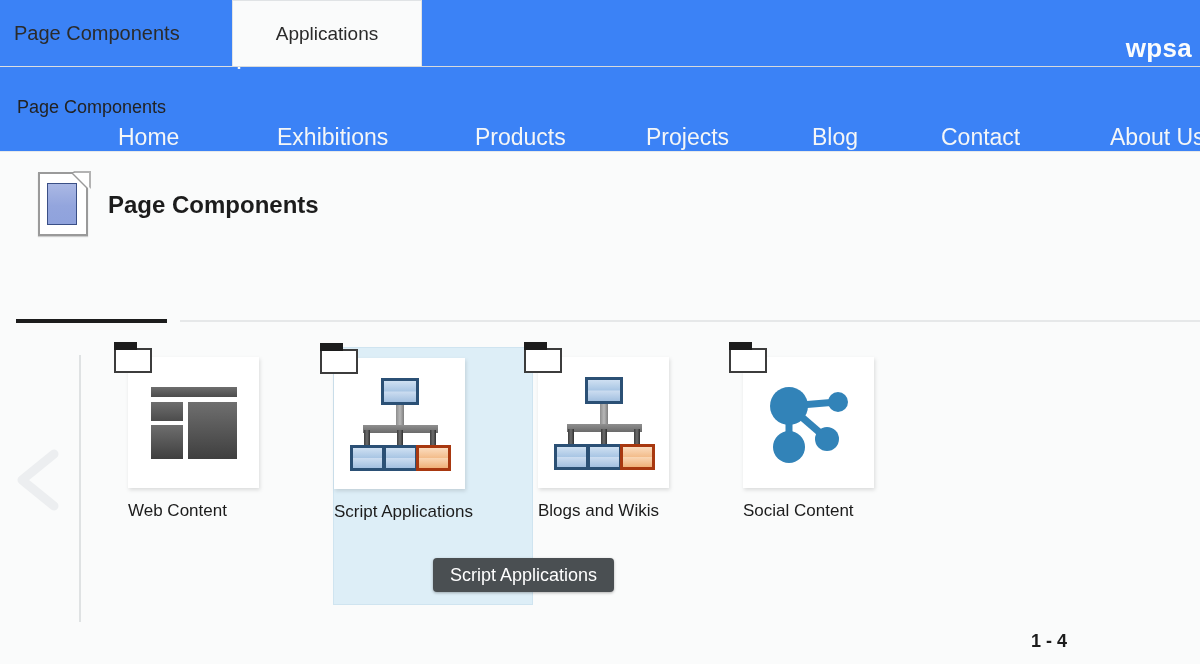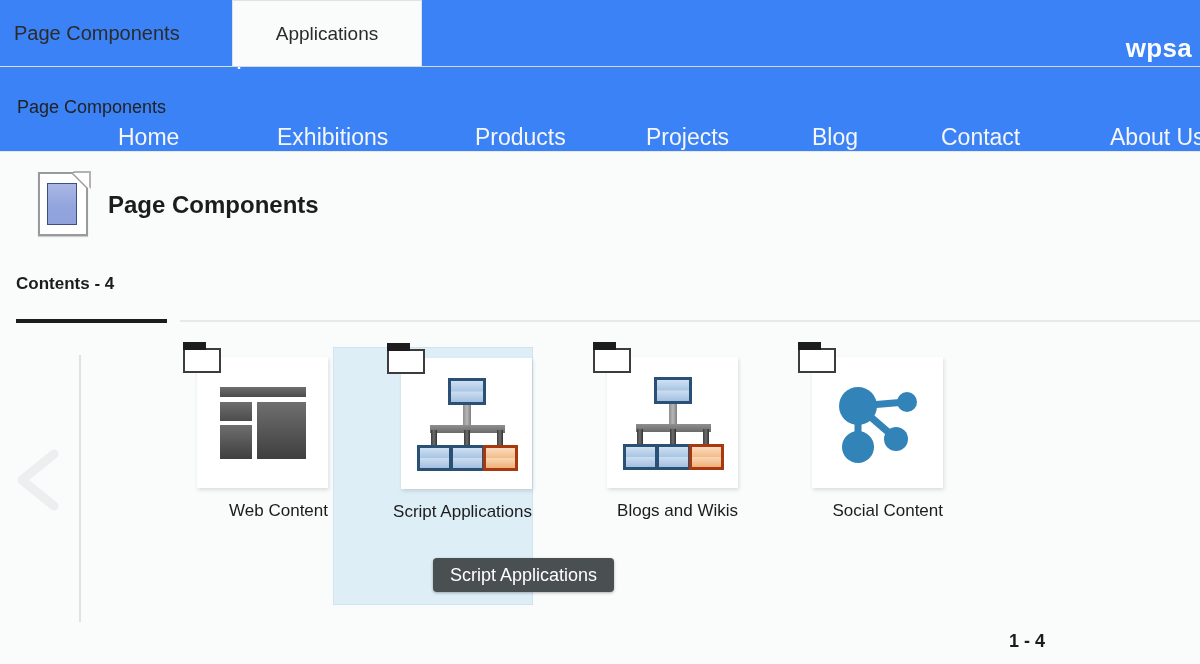--- a/index.html
+++ b/index.html
@@ -272,21 +272,21 @@
     top: 0;
     display: flex;
     gap: 5px;
   }
   .card {
     width: 200px;
     height: 258px;
     padding-top: 10px;
     display: flex;
     flex-direction: column;
-    align-items: flex-end;
+    align-items: flex-start;
     cursor: pointer;
     position: relative;
   }
   .card.selected {
     background: #ddeef7;
     border: 1px solid #cfe4f0;
   }
   .thumb {
     position: relative;
     width: 131px;
@@ -366,21 +366,21 @@
     color: #ffffff;
     font-size: 18px;
     white-space: nowrap;
     box-shadow: 0 1px 3px rgba(0,0,0,.3);
     z-index: 10;
   }
 
   
   .pager {
     position: absolute;
-    right: 155px;
+    right: 133px;
     top: 631px;
     font-size: 18px;
     font-weight: bold;
     color: #1c1c1c;
     z-index: 5;
   }
 </style>
 </head>
 <body>
 
@@ -420,21 +420,20 @@
       <div class="doc-icon">
         <div class="sheet"></div>
         <div class="inner"></div>
         <div class="foldline"></div>
         <div class="fold"></div>
       </div>
       <div class="page-title">Page Components</div>
     </div>
 
     <div class="contents-tabrow">
-      <div class="contents-tab">Contents - 4</div>
       <div class="contents-underline"></div>
       <div class="contents-rule"></div>
     </div>
 
     <div class="gallery">
 
       <div class="nav-prev">
         <svg width="62" height="70" viewBox="0 0 62 70" aria-hidden="true">
           <path d="M46 9 L14 35 L46 61" fill="none" stroke="#eceef0" stroke-width="9" stroke-linecap="round" stroke-linejoin="round"></path>
         </svg>

